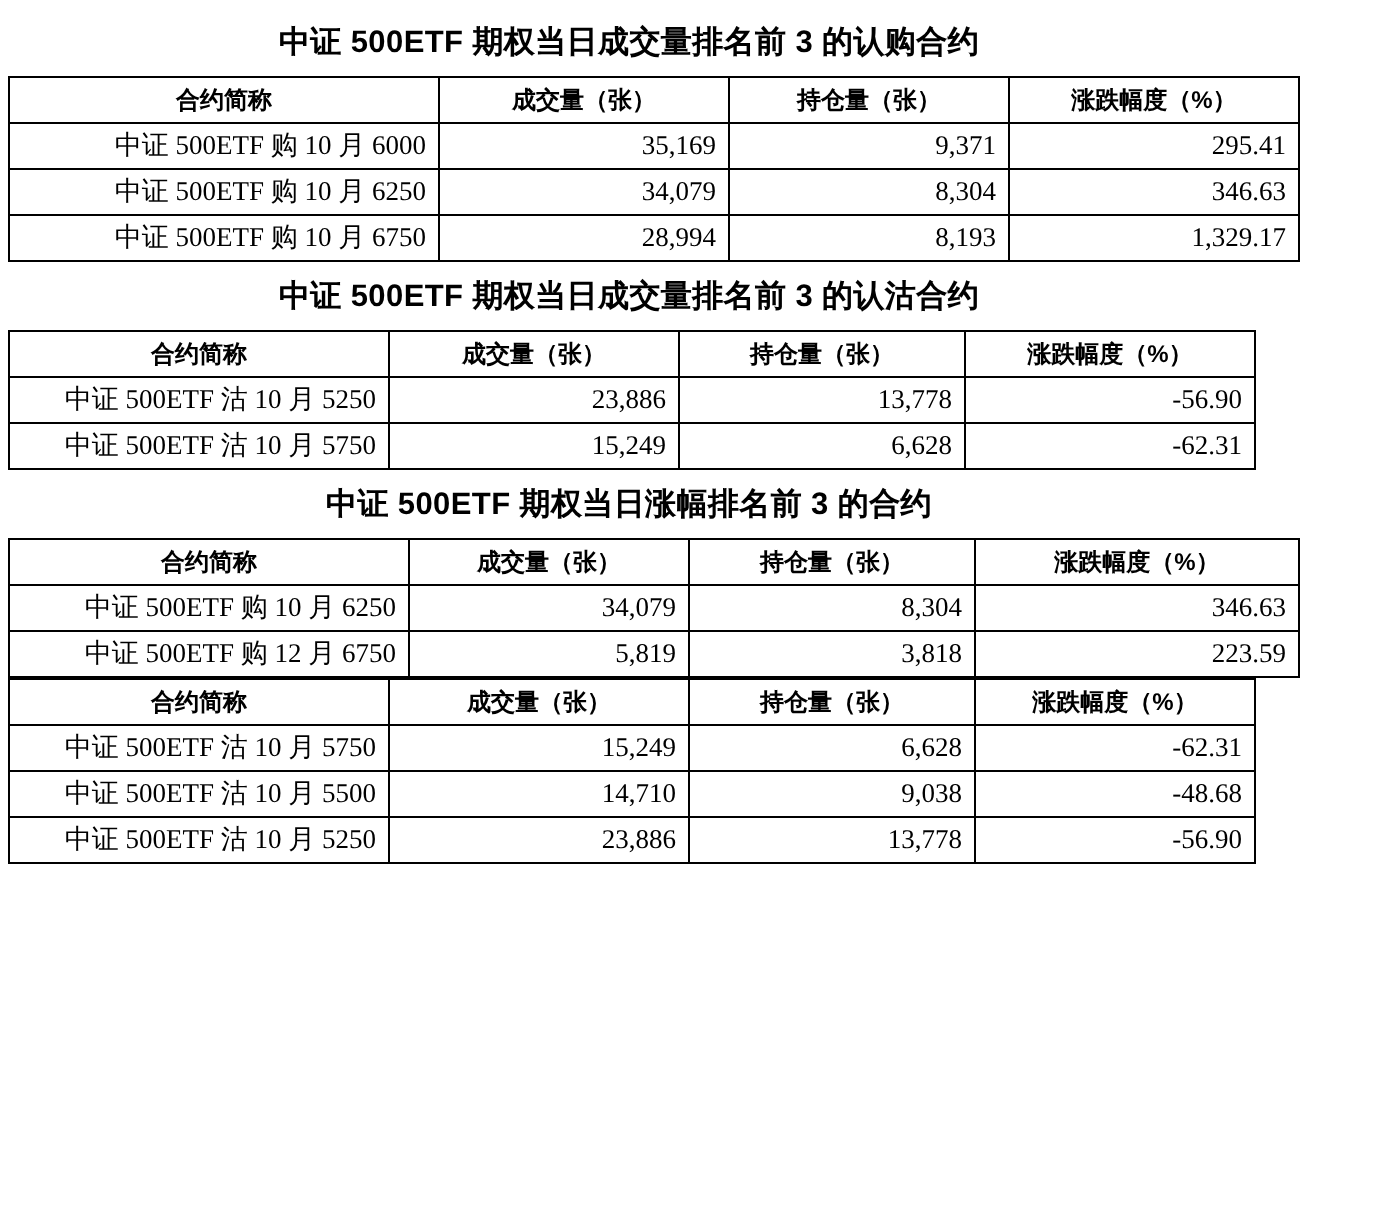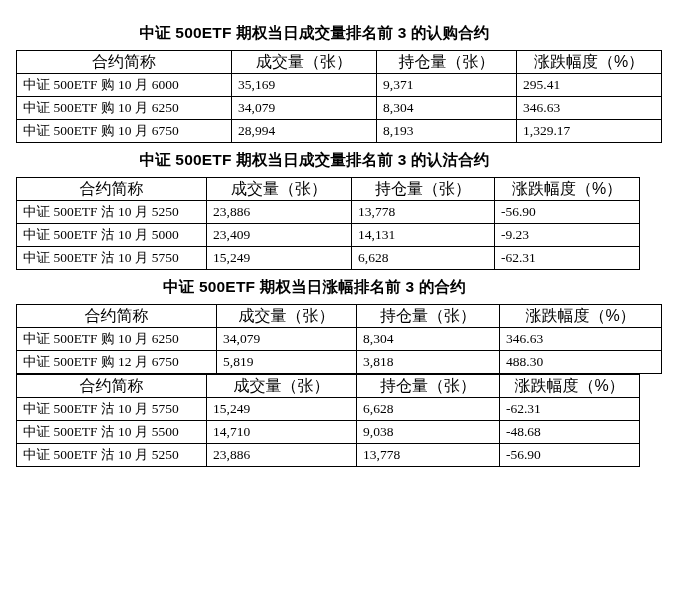--- a/index.html
+++ b/index.html
@@ -10,21 +10,21 @@
   body {
     width: 695px;
     height: 612px;
     font-family: "Liberation Serif", "DejaVu Serif", serif;
     color: #000000;
     overflow: hidden;
   }
   .page {
     width: 629px;
     box-sizing: border-box;
-    padding: 16px;
+    padding: 4px;
   }
   .section {
     margin: 0;
   }
   .section-title {
     text-align: center;
     font-family: "Liberation Sans", sans-serif;
     font-weight: bold;
     font-size: 15.5px;
     letter-spacing: 0.2px;
@@ -43,28 +43,29 @@
     font-size: 13.5px;
     height: 22px;
     padding: 0 6px;
     box-sizing: border-box;
     line-height: 22px;
     white-space: nowrap;
     overflow: hidden;
   }
   table.data-table thead th {
     text-align: center;
-    font-weight: normal;
+    font-weight: bold;
     font-family: "Liberation Sans", sans-serif;
-    font-size: 16px;
+    font-size: 12px;
   }
   td.col-name {
-    text-align: left;
+    text-align: right;
   }
   td.num {
+    text-align: right;
   }
   
   .t0 { width: 645px; }
   .t0 col.c0 { width: 215px; }
   .t0 col.c1 { width: 145px; }
   .t0 col.c2 { width: 140px; }
   .t0 col.c3 { width: 145px; }
 
   .t1 { width: 623px; }
   .t1 col.c0 { width: 190px; }
@@ -146,26 +147,20 @@
             </tr>
           </thead>
           <tbody>
             <tr>
               <td class="col-name">中证 500ETF 沽 10 月 5250</td>
               <td class="num">23,886</td>
               <td class="num">13,778</td>
               <td class="num">-56.90</td>
             </tr>
             <tr>
-              <td class="col-name">中证 500ETF 沽 10 月 5000</td>
-              <td class="num">23,409</td>
-              <td class="num">14,131</td>
-              <td class="num">-9.23</td>
-            </tr>
-            <tr>
               <td class="col-name">中证 500ETF 沽 10 月 5750</td>
               <td class="num">15,249</td>
               <td class="num">6,628</td>
               <td class="num">-62.31</td>
             </tr>
           </tbody>
         </table>
       </div>
       <div class="section">
         <div class="section-title">中证 500ETF 期权当日涨幅排名前 3 的合约</div>
@@ -188,21 +183,21 @@
             <tr>
               <td class="col-name">中证 500ETF 购 10 月 6250</td>
               <td class="num">34,079</td>
               <td class="num">8,304</td>
               <td class="num">346.63</td>
             </tr>
             <tr>
               <td class="col-name">中证 500ETF 购 12 月 6750</td>
               <td class="num">5,819</td>
               <td class="num">3,818</td>
-              <td class="num">488.30</td>
+              <td class="num">223.59</td>
             </tr>
           </tbody>
         </table>
       </div>
       <div class="section">
         <table class="data-table t3">
           <colgroup>
             <col class="c0">
             <col class="c1">
             <col class="c2">

